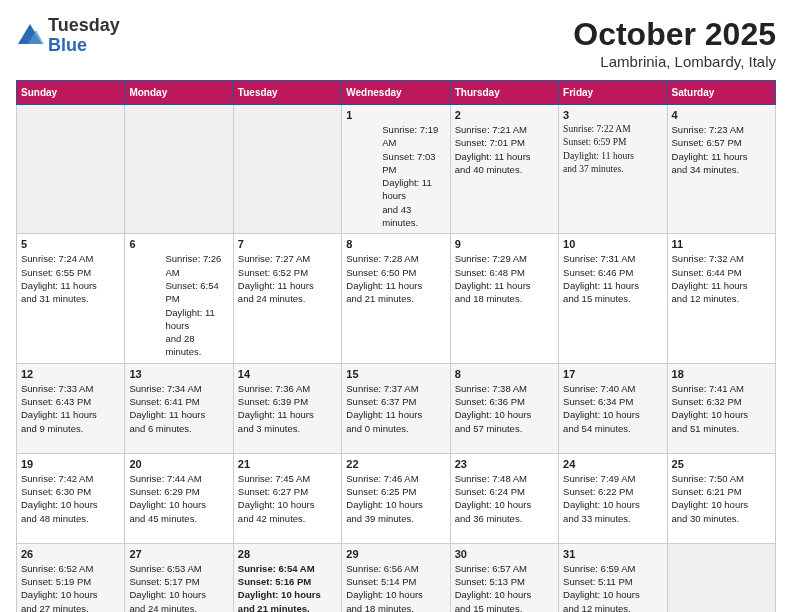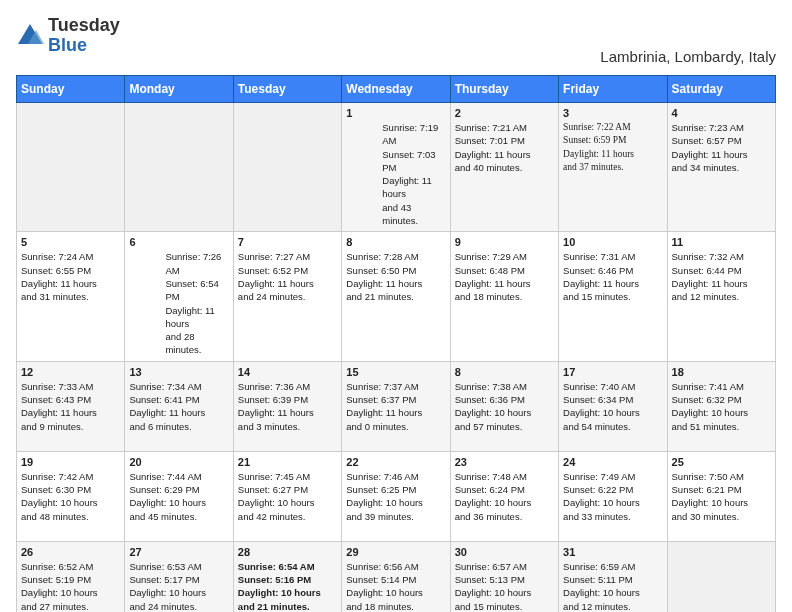--- a/index.html
+++ b/index.html
@@ -36,31 +36,30 @@
       text-align: right;
     }
     .month-title {
       font-size: 32px;
       font-weight: bold;
       color: #222;
     }
     .location-title {
       font-size: 15px;
       color: #333;
-      margin-top: 32px;
     }
     table {
       width: 100%;
       border-collapse: collapse;
       table-layout: fixed;
     }
     thead th {
-      background: #3b82f6;
+      background: #be185d;
       color: #fff;
-      font-size: 12px;
+      font-size: 10px;
       font-weight: bold;
       padding: 6px 4px;
       text-align: left;
       border: 1px solid #1a5a9a;
     }
     tbody td {
       vertical-align: top;
       border: 1px solid #ccc;
       padding: 4px 4px;
       font-size: 10px;
@@ -93,20 +92,21 @@
     <svg class="logo-icon" viewBox="0 0 28 28">
       <polygon points="14,2 26,22 2,22" fill="#2a6ab0"></polygon>
       <polygon points="20,8 28,22 12,22" fill="#5599d0" opacity="0.7"></polygon>
     </svg>
     <div class="logo-text">
       <span class="logo-general">Tuesday</span><br>
       <span class="logo-blue">Blue</span>
     </div>
   </div>
   <div class="title-block">
+    <div class="month-title">October 2025</div>
     <div class="location-title">Lambrinia, Lombardy, Italy</div>
   </div>
 </div>
 
 <table>
   <thead>
     <tr>
     <th>Sunday</th>
         <th>Monday</th>
         <th>Tuesday</th>

